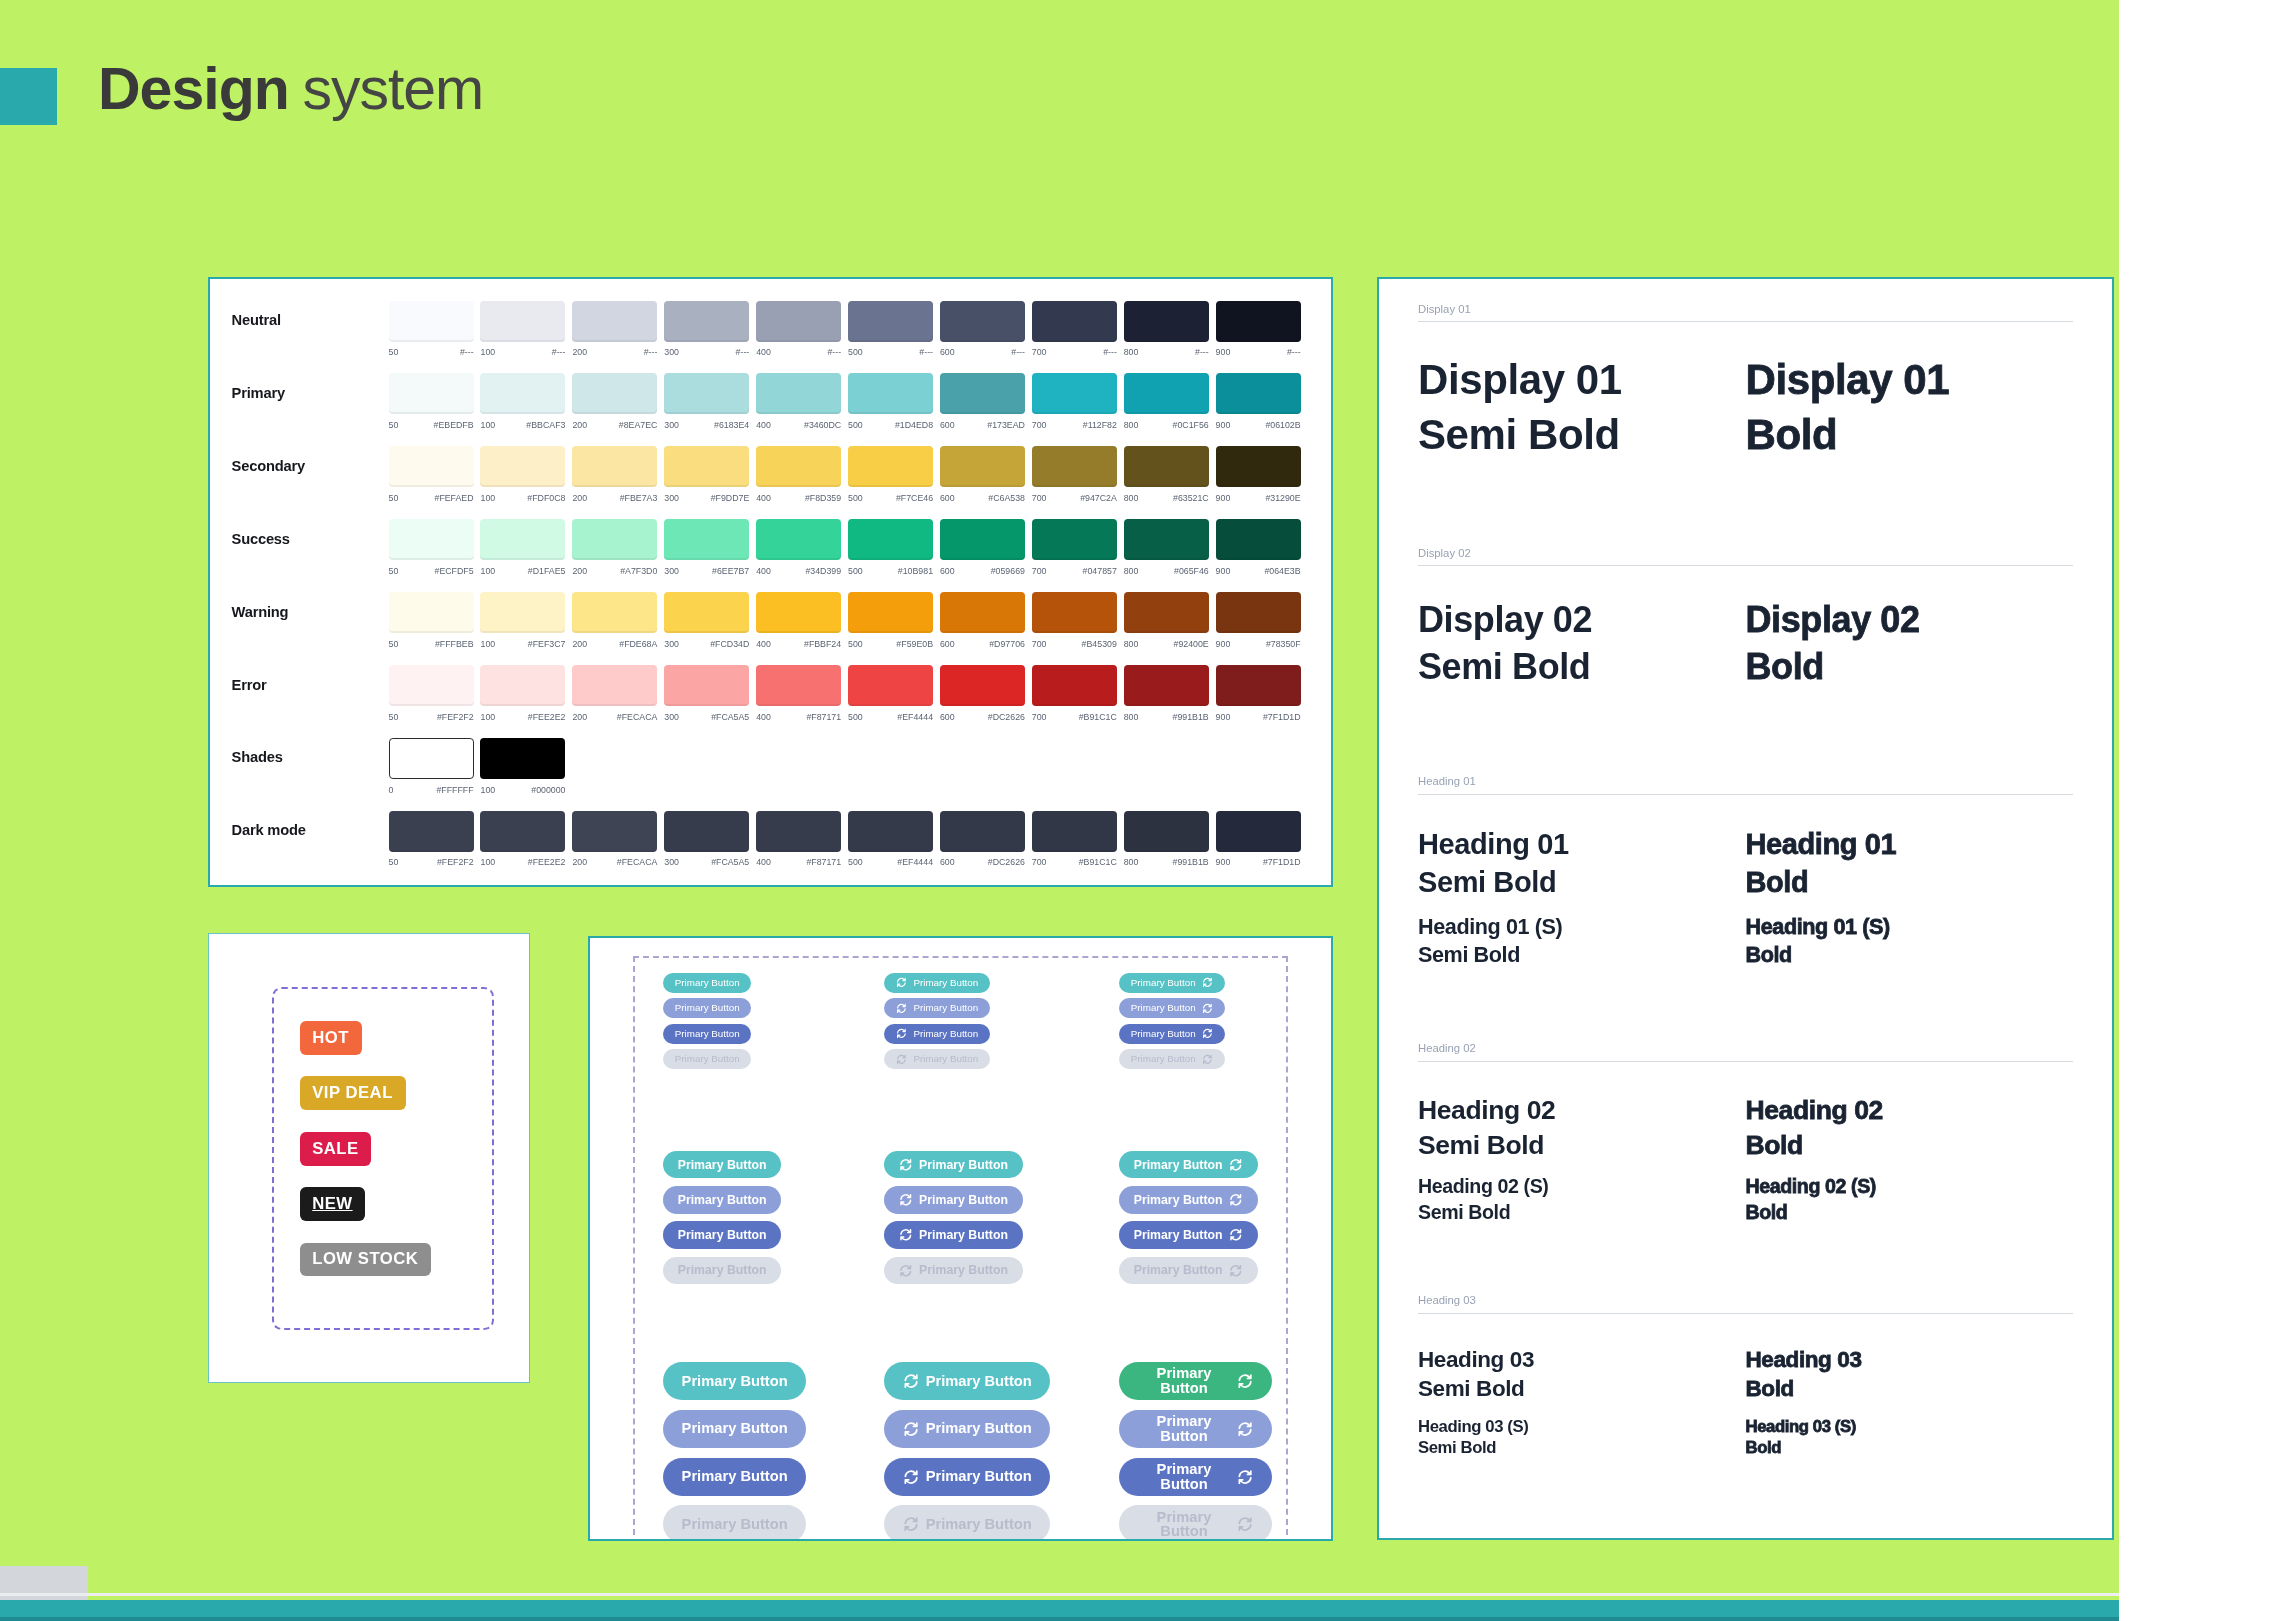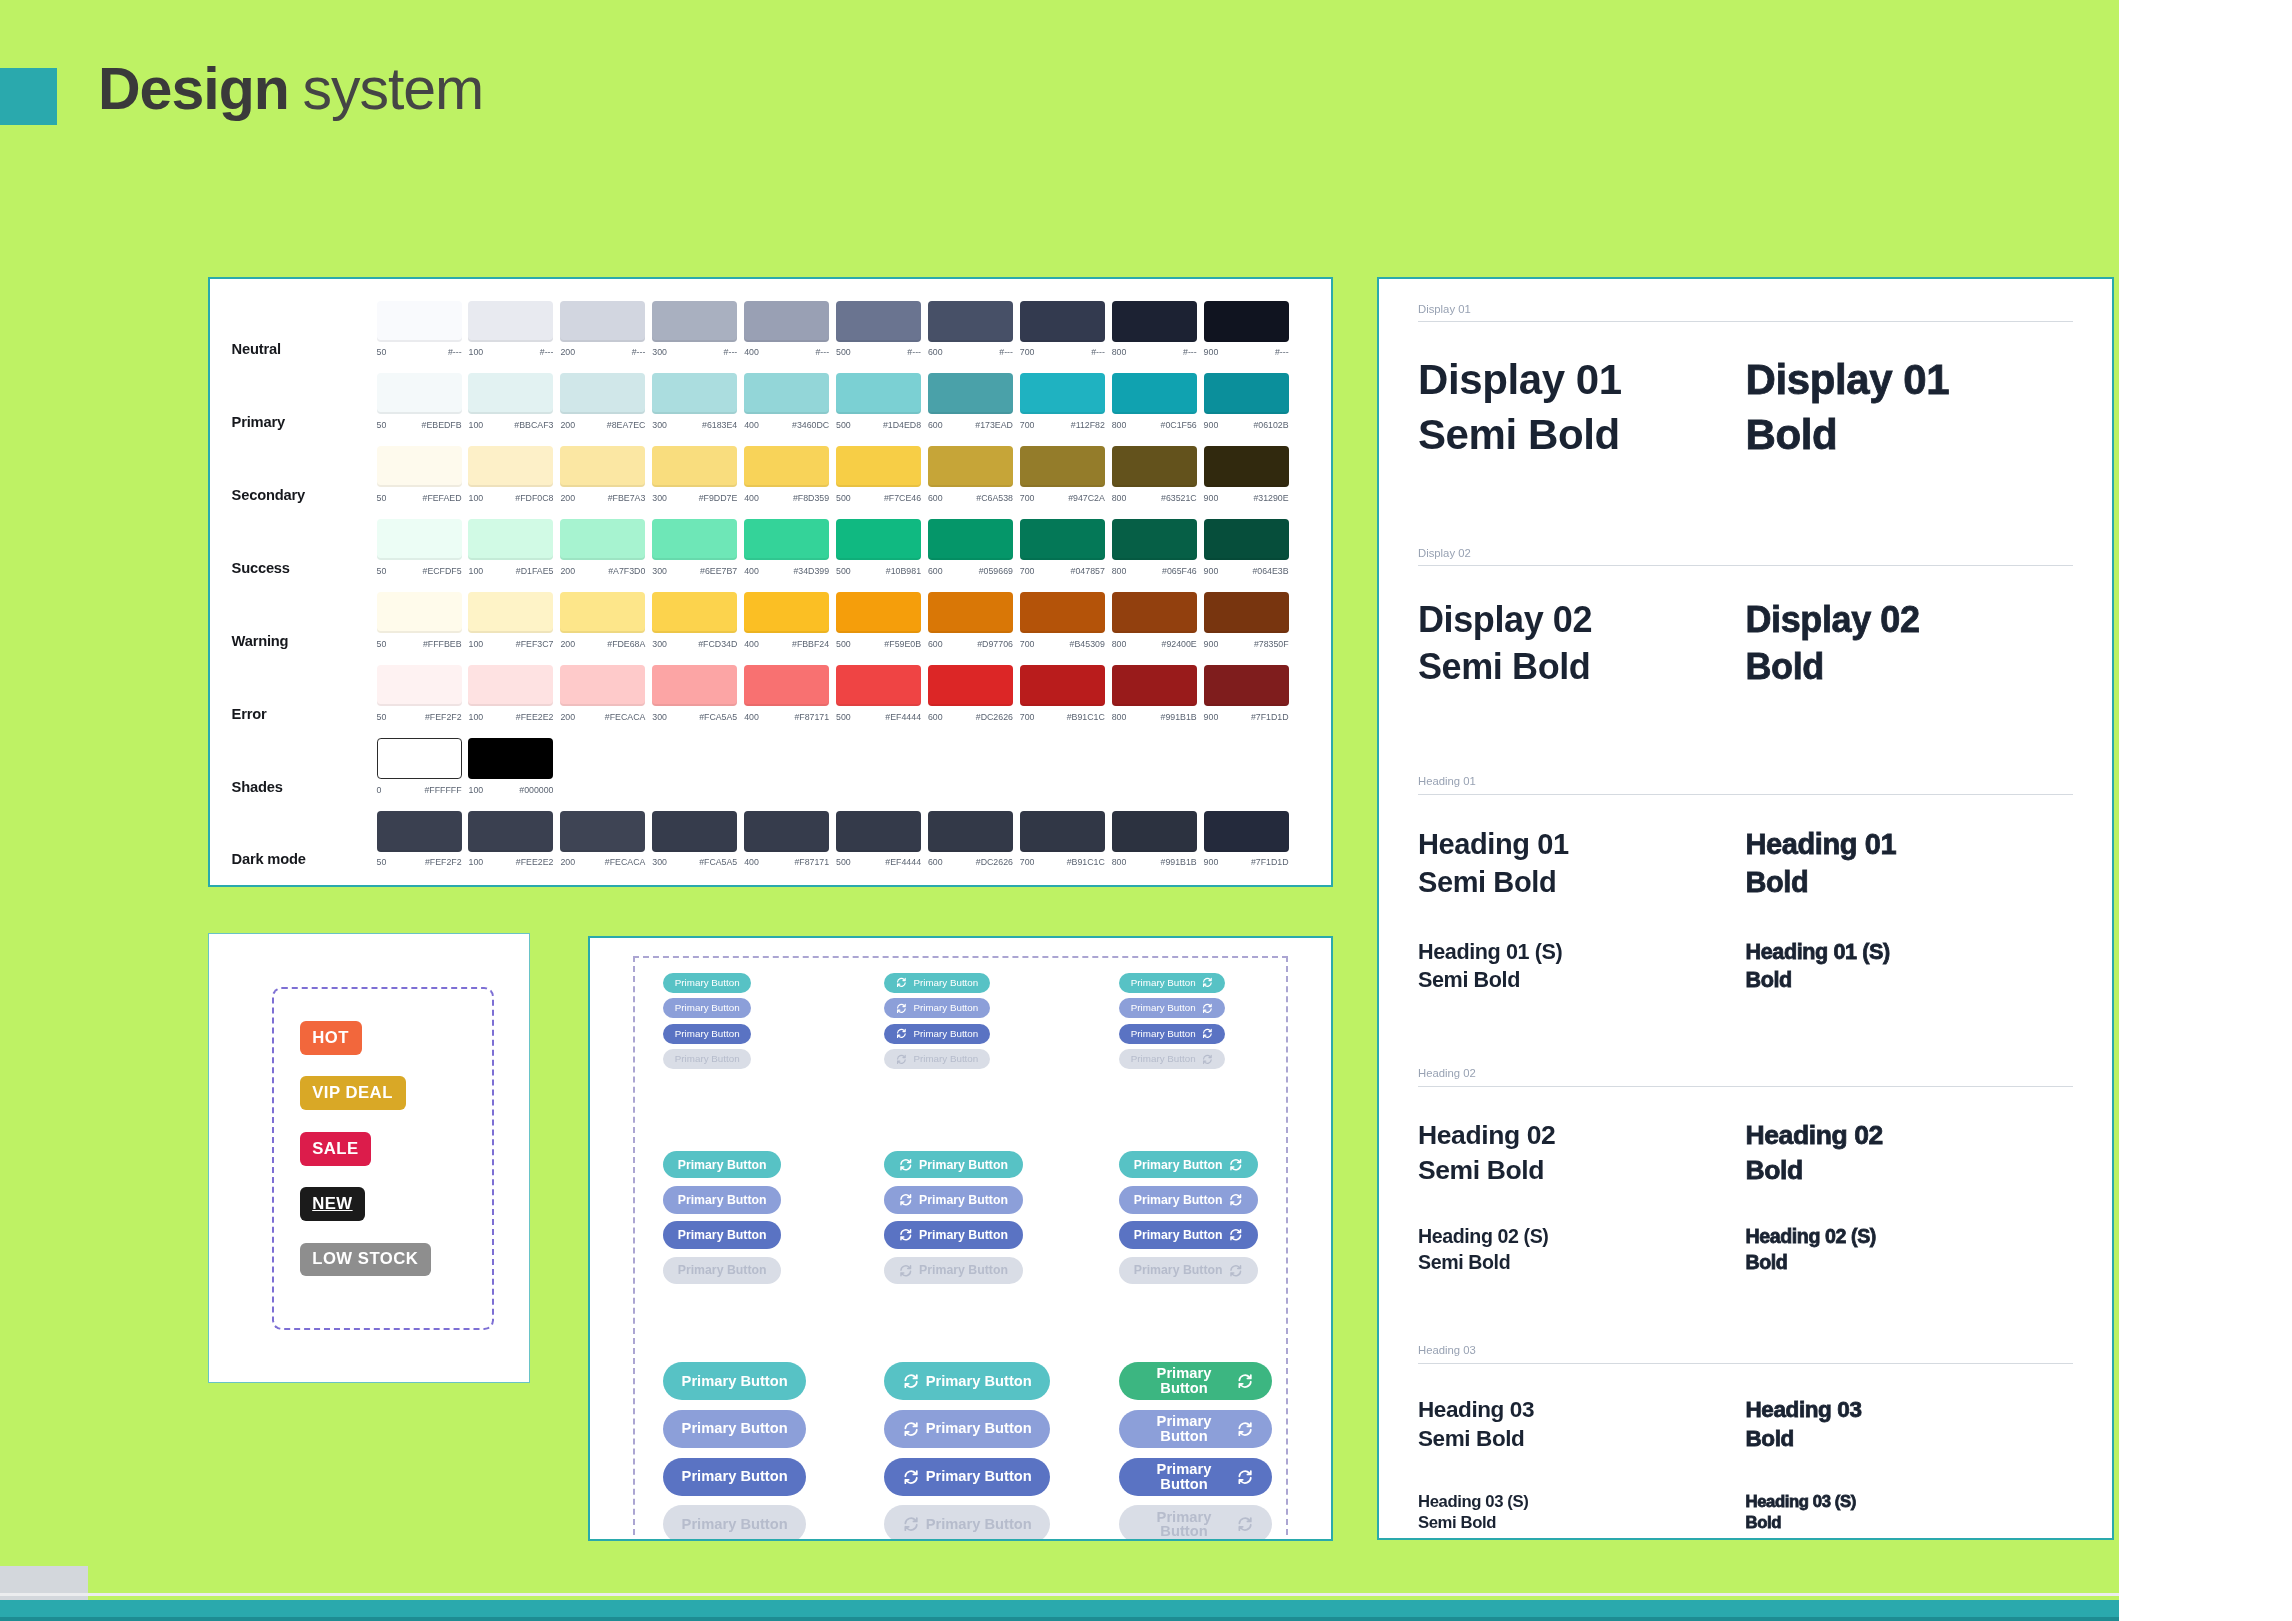--- a/index.html
+++ b/index.html
@@ -13,21 +13,21 @@
   .page-title .t-reg{font-weight:400;margin-left:13.7px;color:#454545;}
   .subtitle{position:absolute;left:100px;top:188px;width:2127px;font-size:25.5px;color:#3d3d3d;
             padding-bottom:17.6px;border-bottom:2px dotted #8e8e8e;}
 
   
   .panel{position:absolute;background:#fff;border:2px solid #2AA9AD;box-sizing:border-box;}
 
   
   .colors-panel{left:208px;top:277px;width:1125px;height:610px;padding:21.6px 17.6px 17.6px 21.6px;}
   #color-rows{display:flex;flex-direction:column;justify-content:space-between;height:100%;}
-  .c-row{display:flex;align-items:flex-end;}
+  .c-row{display:flex;align-items:flex-start;gap:12px;}
   .c-label{width:145px;flex:none;font-size:14.7px;font-weight:700;color:#16181d;padding-top:11.8px;letter-spacing:-0.2px;}
   .c-cells{display:flex;gap:6.9px;}
   .c-cell{width:85px;flex:none;}
   .c-swatch{height:41px;border-radius:3.9px;box-shadow:inset 0 -2px rgba(0,0,0,0.06);}
   .c-swatch.bordered{border:1.5px solid #2b2b2b;box-sizing:border-box;box-shadow:none;}
   .c-meta{display:flex;justify-content:space-between;margin-top:5.9px;font-size:8.8px;color:#5b6472;}
 
   
   .badges-panel{left:208px;top:933px;width:322px;height:450px;border:1.5px solid #69C3C6;}
   .badge-dash{position:absolute;left:63px;top:53px;width:222px;height:343px;border:2px dashed #7D6FD4;border-radius:9.8px;box-sizing:border-box;}
@@ -47,21 +47,21 @@
   .pbtn.md{height:27.4px;font-size:12.3px;padding:0 14.7px;font-weight:700;}
   .pbtn.lg{height:38px;font-size:14.7px;padding:0 18.6px;font-weight:700;}
   .ico{display:inline-flex;}
   .ico svg{width:1.1em;height:1.1em;display:block;}
 
   
   .type-panel{left:1377px;top:277px;width:737px;height:1263px;padding:23.5px 39px 0 39px;overflow:hidden;}
   .t-label{font-size:11.3px;color:#98A2B3;margin-bottom:6.9px;}
   .t-div{border-bottom:1px solid #D5DAE0;margin-bottom:31px;}
   .t-grid{display:grid;grid-template-columns:1fr 1fr;}
-  .t-grid.small-grid{margin-top:37px;}
+  .t-grid.small-grid{margin-top:12px;}
   .spec{color:#1A2332;line-height:1.3;letter-spacing:-0.4px;}
   .spec.semi{font-weight:700;}
   .spec.bold{font-weight:700;-webkit-text-stroke:0.8px #1A2332;}
   .ts0 .big{font-size:42px;} .ts0{margin-bottom:84px;}
   .ts1 .big{font-size:36px;} .ts1{margin-bottom:84px;}
   .ts2 .big{font-size:29px;} .ts2 .small{font-size:21.6px;} .ts2{margin-bottom:73px;}
   .ts3 .big{font-size:26.5px;} .ts3 .small{font-size:19.6px;} .ts3{margin-bottom:69px;}
   .ts4 .big{font-size:22.5px;} .ts4 .small{font-size:16.7px;} .ts4{margin-bottom:47px;}
 
   

